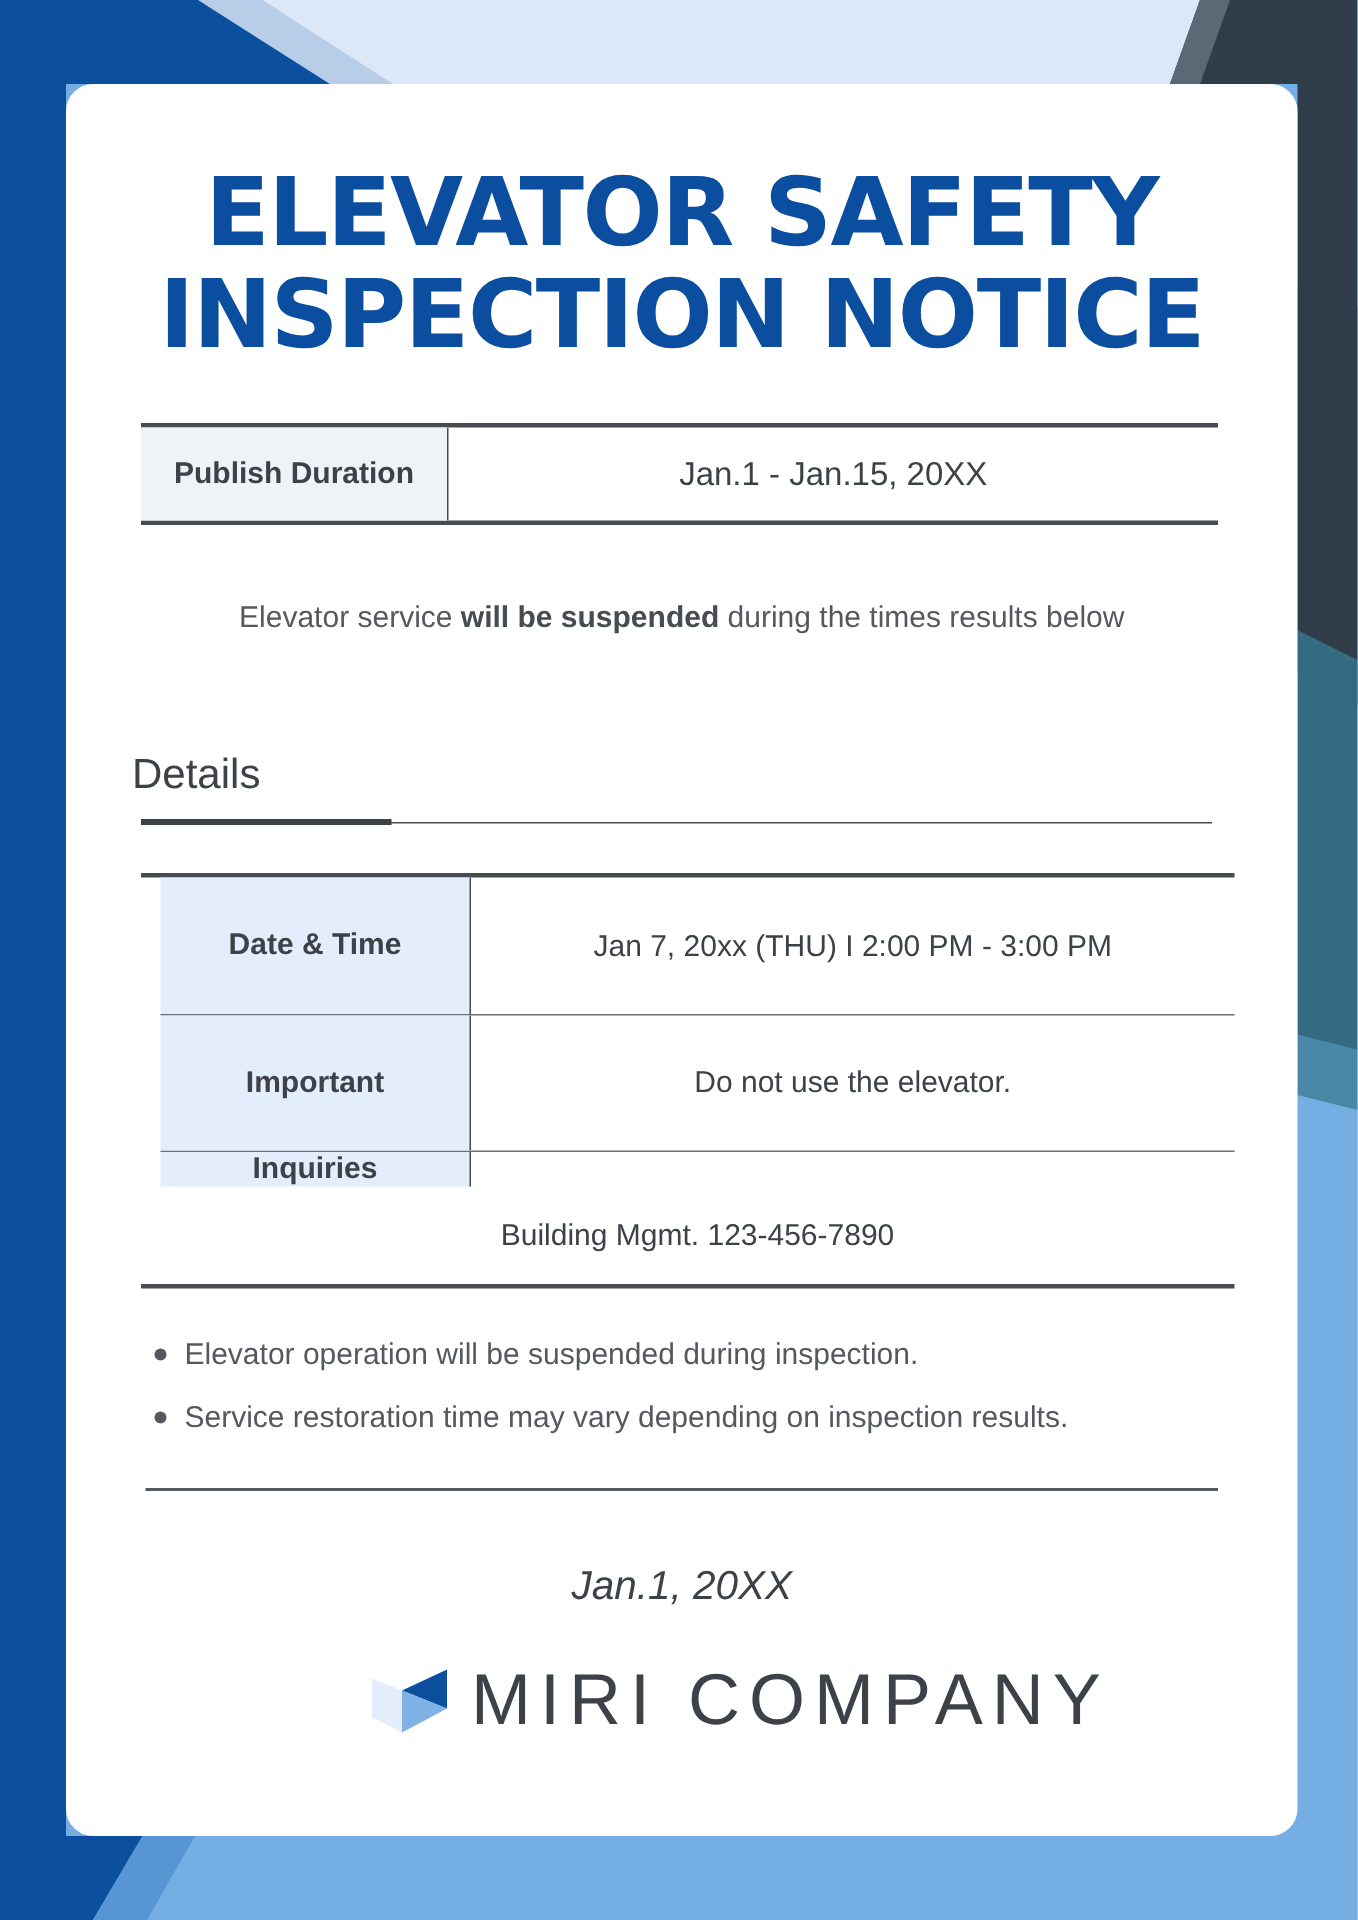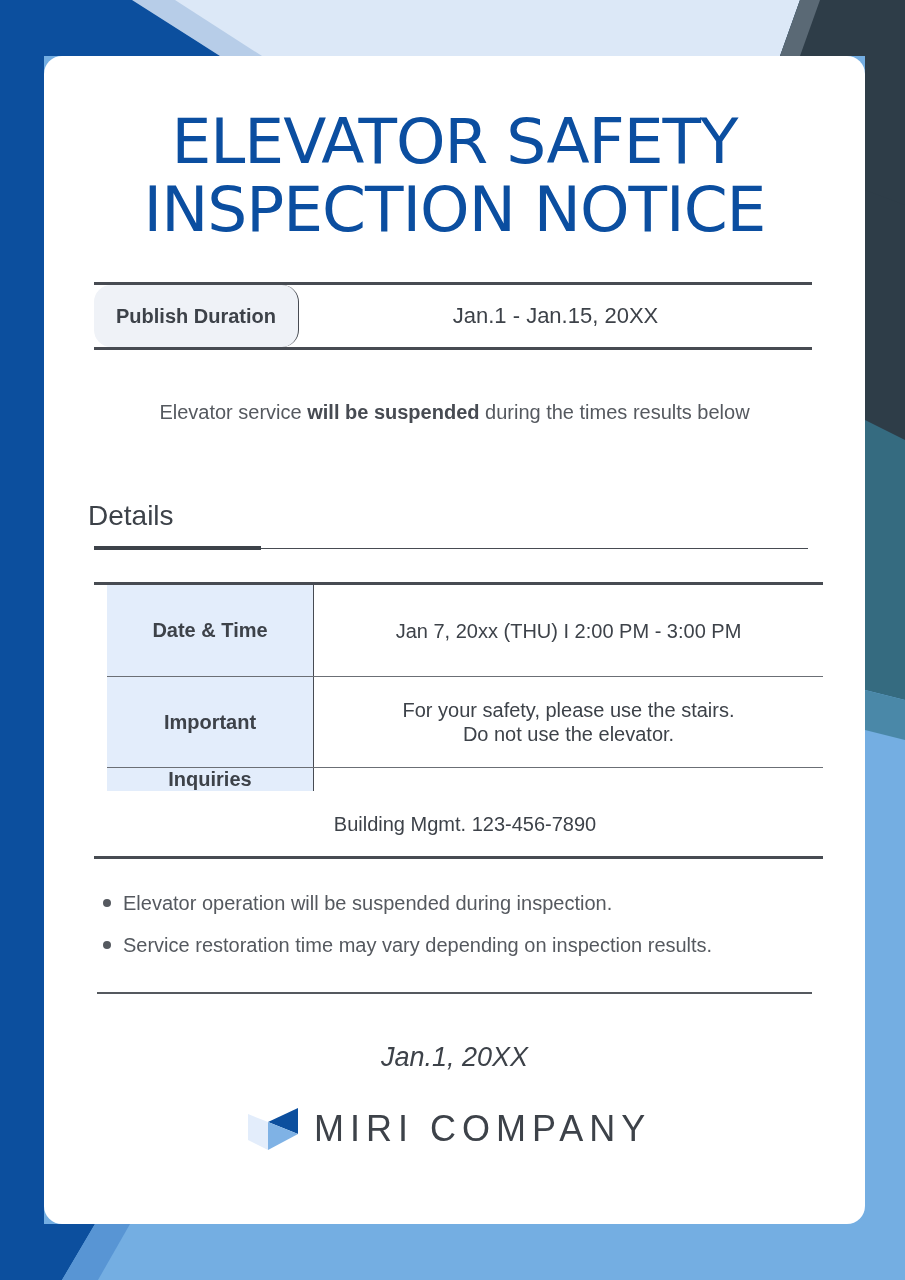--- a/index.html
+++ b/index.html
@@ -1,39 +1,39 @@
 <!DOCTYPE html>
 <html><head>
 <meta charset="utf-8">
 <style>
   html, body { margin:0; padding:0; }
   body { width:905px; height:1280px; position:relative; overflow:hidden; background:#74aee2; font-family:"Liberation Sans", sans-serif; }
   .bg { position:absolute; inset:0; }
   .card { position:absolute; left:44px; top:56px; width:821px; height:1168px; background:#fff; border-radius:18px; }
-  .title { position:absolute; left:0; right:0; top:52px; text-align:center; color:#0b4ea0; font-family:"DejaVu Sans", sans-serif; font-weight:normal; font-size:63px; line-height:68px; letter-spacing:-1px; transform:scaleX(1.0); }
+  .title { position:absolute; left:0; right:0; top:52px; text-align:center; color:#0b4ea0; font-family:"DejaVu Sans", sans-serif; font-weight:bold; font-size:63px; line-height:68px; letter-spacing:-1px; transform:scaleX(1.0); }
   .pub { position:absolute; left:50px; top:226px; width:718px; height:62px; border-top:3px solid #474b52; border-bottom:3px solid #474b52; display:flex; }
-  .pub .lab { width:204px; background:#eff2f7; border-right:1px solid #474b52; display:flex; align-items:center; justify-content:center; font-weight:bold; font-size:20px; color:#3d4249;border-radius:17px; }
+  .pub .lab { width:204px; background:#eff2f7; border-right:1px solid #474b52; display:flex; align-items:center; justify-content:center; font-weight:bold; font-size:20px; color:#3d4249; }
   .pub .val { flex:1; display:flex; align-items:center; justify-content:center; font-size:22px; color:#3d4249; }
   .intro { position:absolute; left:0; right:0; top:338px; text-align:center; font-size:20px; line-height:36px; color:#55595f; }
   .intro b { color:#474b52; }
   .details-h { position:absolute; left:44px; top:444px; font-size:28px; color:#3d4249; }
   .details-line { position:absolute; left:50px; top:492px; width:714px; height:1px; background:#474b52; }
   .details-bar { position:absolute; left:50px; top:490px; width:167px; height:4px; background:#3d4249; }
   .tbl { position:absolute; left:50px; top:526px; width:716px; border-top:3px solid #474b52; border-bottom:3px solid #474b52;padding-left:13px; }
   .row { display:flex; border-bottom:1px solid #6b6f75; }
   .row:last-child { border-bottom:none;flex-direction:column; }
   .row .k { width:206px; background:#e3edfb; border-right:1px solid #474b52; display:flex; align-items:center; justify-content:center; font-weight:bold; font-size:20px; color:#3d4249; }
   .row .v { flex:1; display:flex; flex-direction:column; align-items:center; justify-content:center; font-size:20px; color:#3d4249; line-height:24px; text-align:center; }
   .bullets { position:absolute; left:56px; top:830px; list-style:none; margin:0; padding:0; }
   .bullets li { position:relative; padding-left:23px; font-size:20px; color:#55595f; height:42px; line-height:34px; }
   .bullets li .dot { position:absolute; left:3px; top:13px; width:8px; height:8px; border-radius:50%; background:#55595f; }
   .sep { position:absolute; left:53px; top:936px; width:715px; height:2px; background:#55595f; }
   .date { position:absolute; left:0; right:0; top:986px; text-align:center; font-style:italic; font-size:27px; color:#3d4249; }
   .brand { position:absolute; left:202px; top:1050px; display:flex; align-items:center; }
-  .brand .name { font-size:36px; letter-spacing:6px; color:#3d4249; margin-left:16px; font-weight:normal; }
+  .brand .name { font-size:48px; letter-spacing:6px; color:#3d4249; margin-left:16px; font-weight:normal; }
 </style>
 </head>
 <body>
 
 <svg class="bg" width="905" height="1280" viewBox="0 0 905 1280">
   <rect x="0" y="0" width="905" height="1280" fill="#74aee2"></rect>
   <polygon points="0,0 460,0 905,0 905,620 905,1280 0,1280" fill="#74aee2"></polygon>
 
   <polygon points="150,0 800,0 780,56 215,56" fill="#dce8f7"></polygon>
   <polygon points="130,0 175,0 262,56 220,56" fill="#b7cde8"></polygon>
@@ -70,21 +70,20 @@
   <div class="tbl">
     <div class="row" style="height:91px;">
       <div class="k">Date &amp; Time</div>
       <div class="v">
         <div>Jan 7, 20xx (THU) I 2:00 PM - 3:00 PM</div>
       </div>
     </div>
     <div class="row" style="height:90px;">
       <div class="k">Important</div>
       <div class="v">
-        <div>For your safety, please use the stairs.</div>
         <div>Do not use the elevator.</div>
       </div>
     </div>
     <div class="row" style="height:88px;">
       <div class="k">Inquiries</div>
       <div class="v">
         <div>Building Mgmt. 123-456-7890</div>
       </div>
     </div>
   </div>

